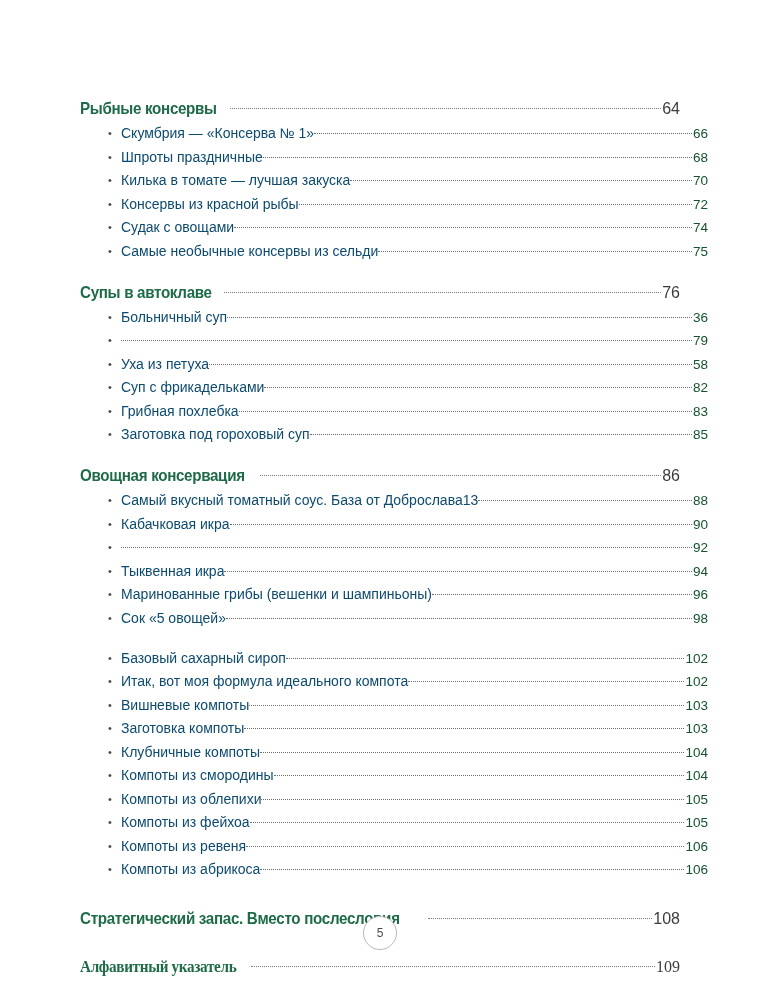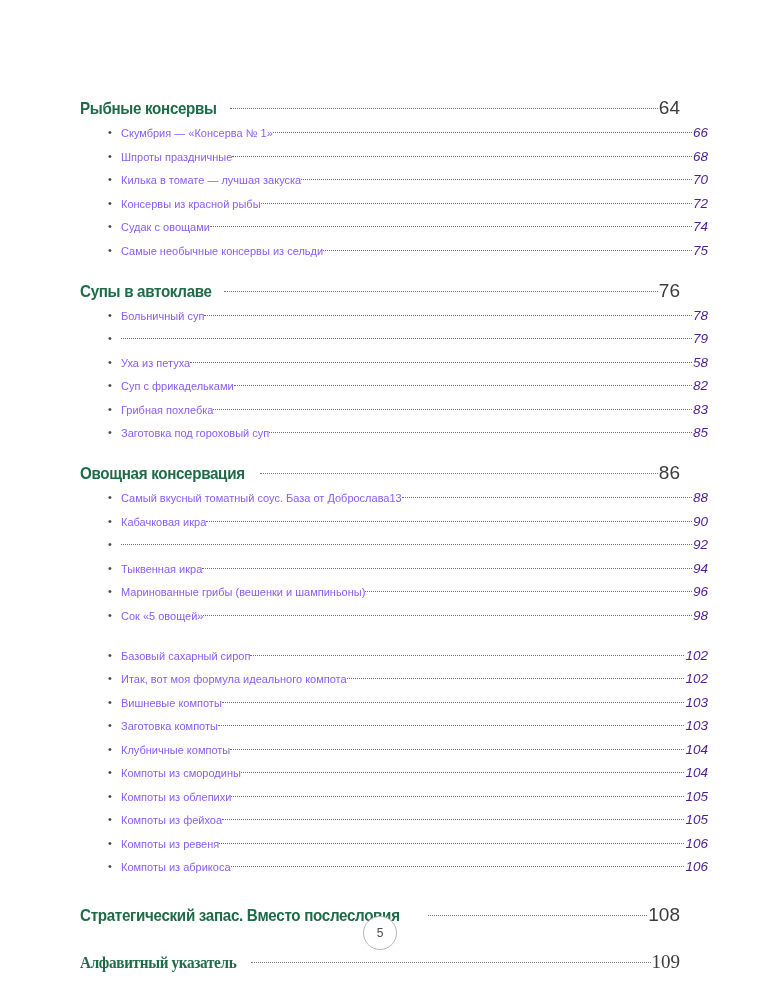--- a/index.html
+++ b/index.html
@@ -91,21 +91,21 @@
   .row.heading .leader {
     height: 18px;
     margin-left: 1px;
   }
   .row.heading .leader::after {
     bottom: 5px;
     border-bottom: 1px dotted #7a7a7a;
   }
   .row.heading .pageno {
     color: #3c3c3c;
-    font-size: 19px;
+    font-size: 16px;
     line-height: 22px;
     padding-left: 1px;
   }
 
   
   .section.standalone {
     margin-top: 26px;
   }
   .section.standalone + .section.standalone {
     margin-top: 24px;
@@ -124,36 +124,35 @@
   }
   .row.item .bullet {
     flex: 0 0 auto;
     width: 13px;
     color: #4a4a4a;
     font-size: 11px;
     line-height: 20px;
     transform: translateY(-1px);
   }
   .row.item .label {
-    color: #8b5cf6;
-    font-size: 11px;
+    color: #0c4a6e;
+    font-size: 14px;
     line-height: 20px;
   }
   .row.item .leader {
     height: 16px;
   }
   .row.item .leader::after {
     bottom: 4px;
   }
   .row.item .pageno {
-    color: #4c1d95;
+    color: #14532d;
     font-size: 13.5px;
     line-height: 20px;
     padding-left: 1px;
-    font-style: italic;
   }
 
   
   .footer {
     position: absolute;
     left: 0;
     right: 0;
     top: 916px;
     display: flex;
     justify-content: center;
@@ -226,21 +225,21 @@
         <div class="row heading">
           <span class="label">Супы в автоклаве</span>
           <span class="leader"></span>
           <span class="pageno">76</span>
         </div>
         <div class="items">
           <div class="row item">
             <span class="bullet">•</span>
             <span class="label">Больничный суп</span>
             <span class="leader"></span>
-            <span class="pageno">78</span>
+            <span class="pageno">36</span>
           </div>
           <div class="row item">
             <span class="bullet">•</span>
             <span class="leader"></span>
             <span class="pageno">79</span>
           </div>
           <div class="row item">
             <span class="bullet">•</span>
             <span class="label">Уха из петуха</span>
             <span class="leader"></span>

